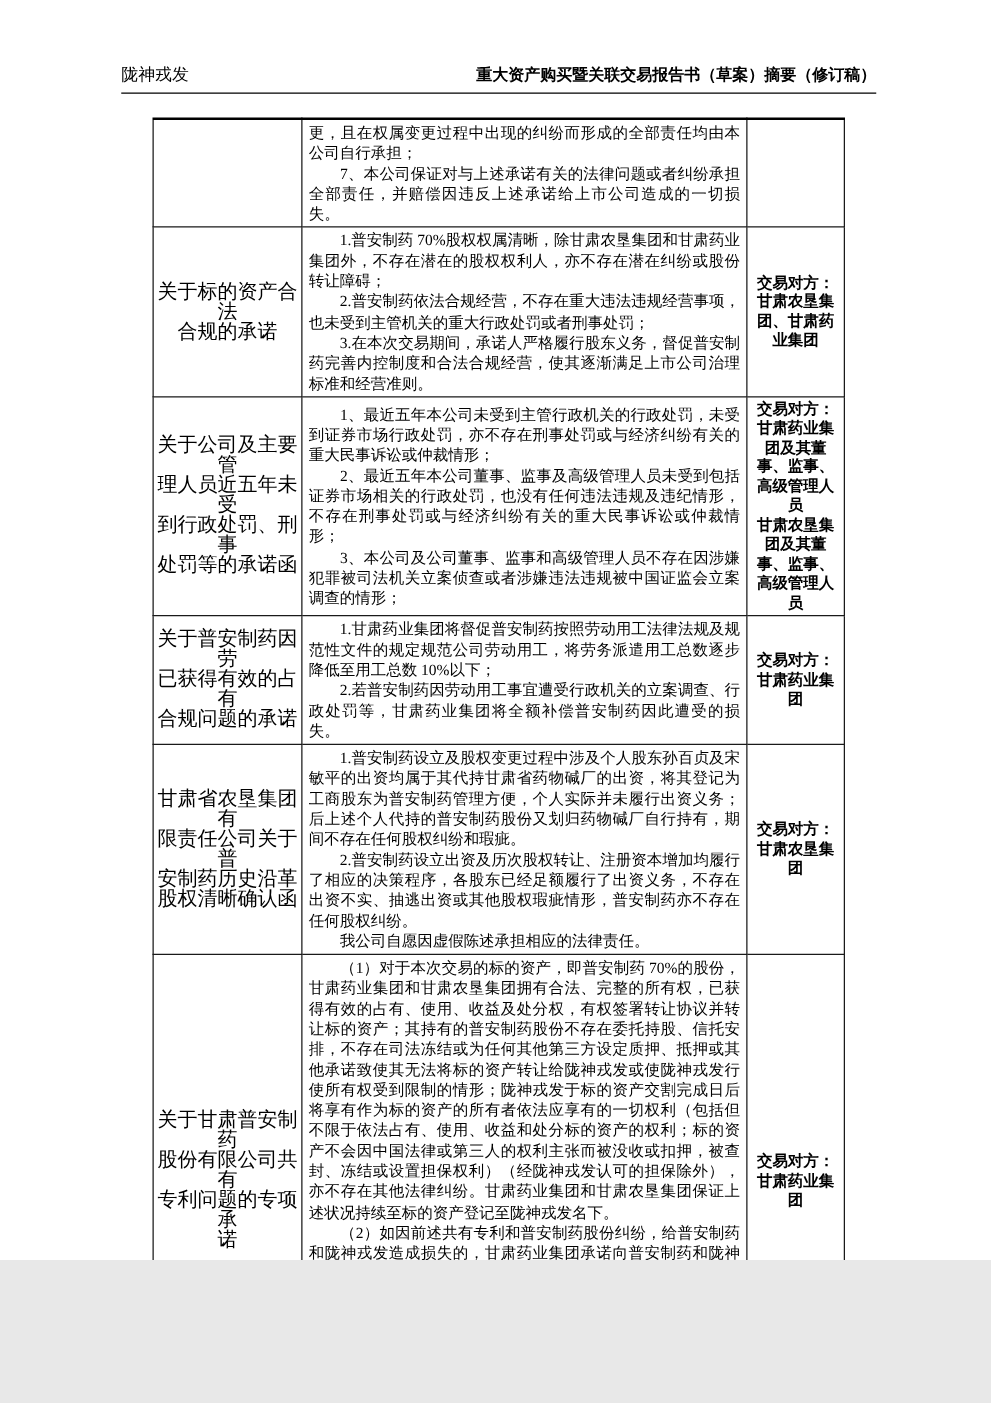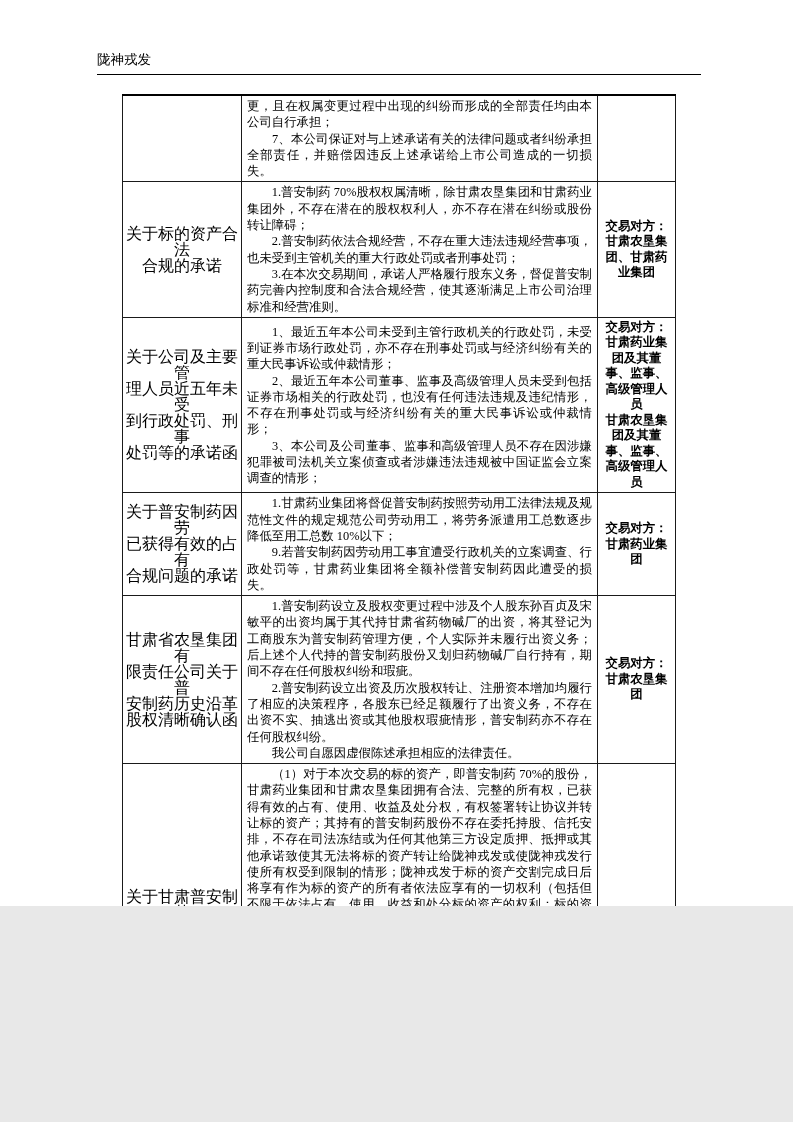--- a/index.html
+++ b/index.html
@@ -1,18 +1,18 @@
 <!DOCTYPE html>
 <html><head>
 <meta charset="utf-8">
 <style>
   html,body{margin:0;padding:0;background:#e8e8e8;}
   .sheet{
     position:relative;
-    width:793px;height:906px;
+    width:793px;height:1008px;
     background:#ffffff;
     font-family:"Liberation Serif","DejaVu Serif",serif;
     color:#000;
     overflow:hidden;
     margin:0 auto;
   }
   .content{
     position:absolute;left:97px;top:0;width:604px;
   }
   .header{
@@ -68,20 +68,21 @@
   tr.r5{height:322px;}
 </style>
 </head>
 <body>
 
 <div class="sheet">
   <div class="content">
 
     <div class="header">
       <span class="header-left">陇神戎发</span>
+      <span class="header-right">重大资产购买暨关联交易报告书（草案）摘要（修订稿）</span>
     </div>
 
     <table class="commitments">
       <colgroup>
         <col class="c-label">
         <col class="c-content">
         <col class="c-party">
       </colgroup>
       <tbody>
         <tr class="r0">
@@ -119,21 +120,21 @@
 团及其董
 事、监事、
 高级管理人
 员</td>
         </tr>
         <tr class="r3">
           <td class="cell-label">关于普安制药因劳
 已获得有效的占有
 合规问题的承诺</td>
           <td class="cell-content">　　1.甘肃药业集团将督促普安制药按照劳动用工法律法规及规范性文件的规定规范公司劳动用工，将劳务派遣用工总数逐步降低至用工总数 10%以下；
-　　9.若普安制药因劳动用工事宜遭受行政机关的立案调查、行政处罚等，甘肃药业集团将全额补偿普安制药因此遭受的损失。</td>
+　　2.若普安制药因劳动用工事宜遭受行政机关的立案调查、行政处罚等，甘肃药业集团将全额补偿普安制药因此遭受的损失。</td>
           <td class="cell-party">交易对方：
 甘肃药业集
 团</td>
         </tr>
         <tr class="r4">
           <td class="cell-label">甘肃省农垦集团有
 限责任公司关于普
 安制药历史沿革
 股权清晰确认函</td>
           <td class="cell-content">　　1.普安制药设立及股权变更过程中涉及个人股东孙百贞及宋敏平的出资均属于其代持甘肃省药物碱厂的出资，将其登记为工商股东为普安制药管理方便，个人实际并未履行出资义务；后上述个人代持的普安制药股份又划归药物碱厂自行持有，期间不存在任何股权纠纷和瑕疵。

